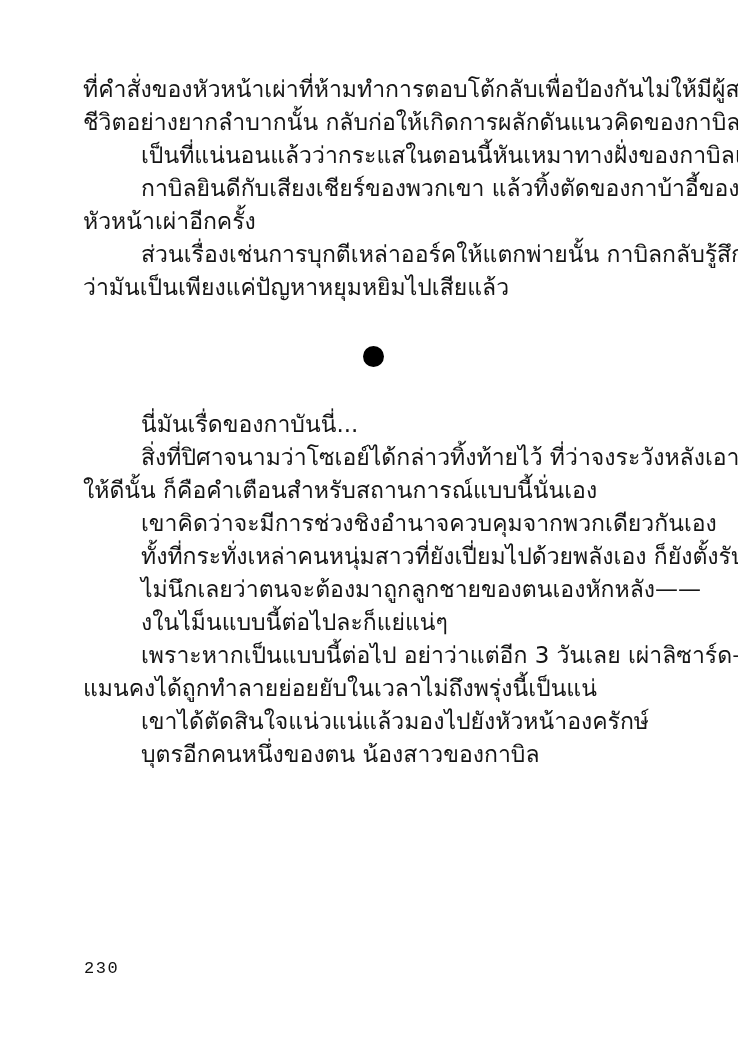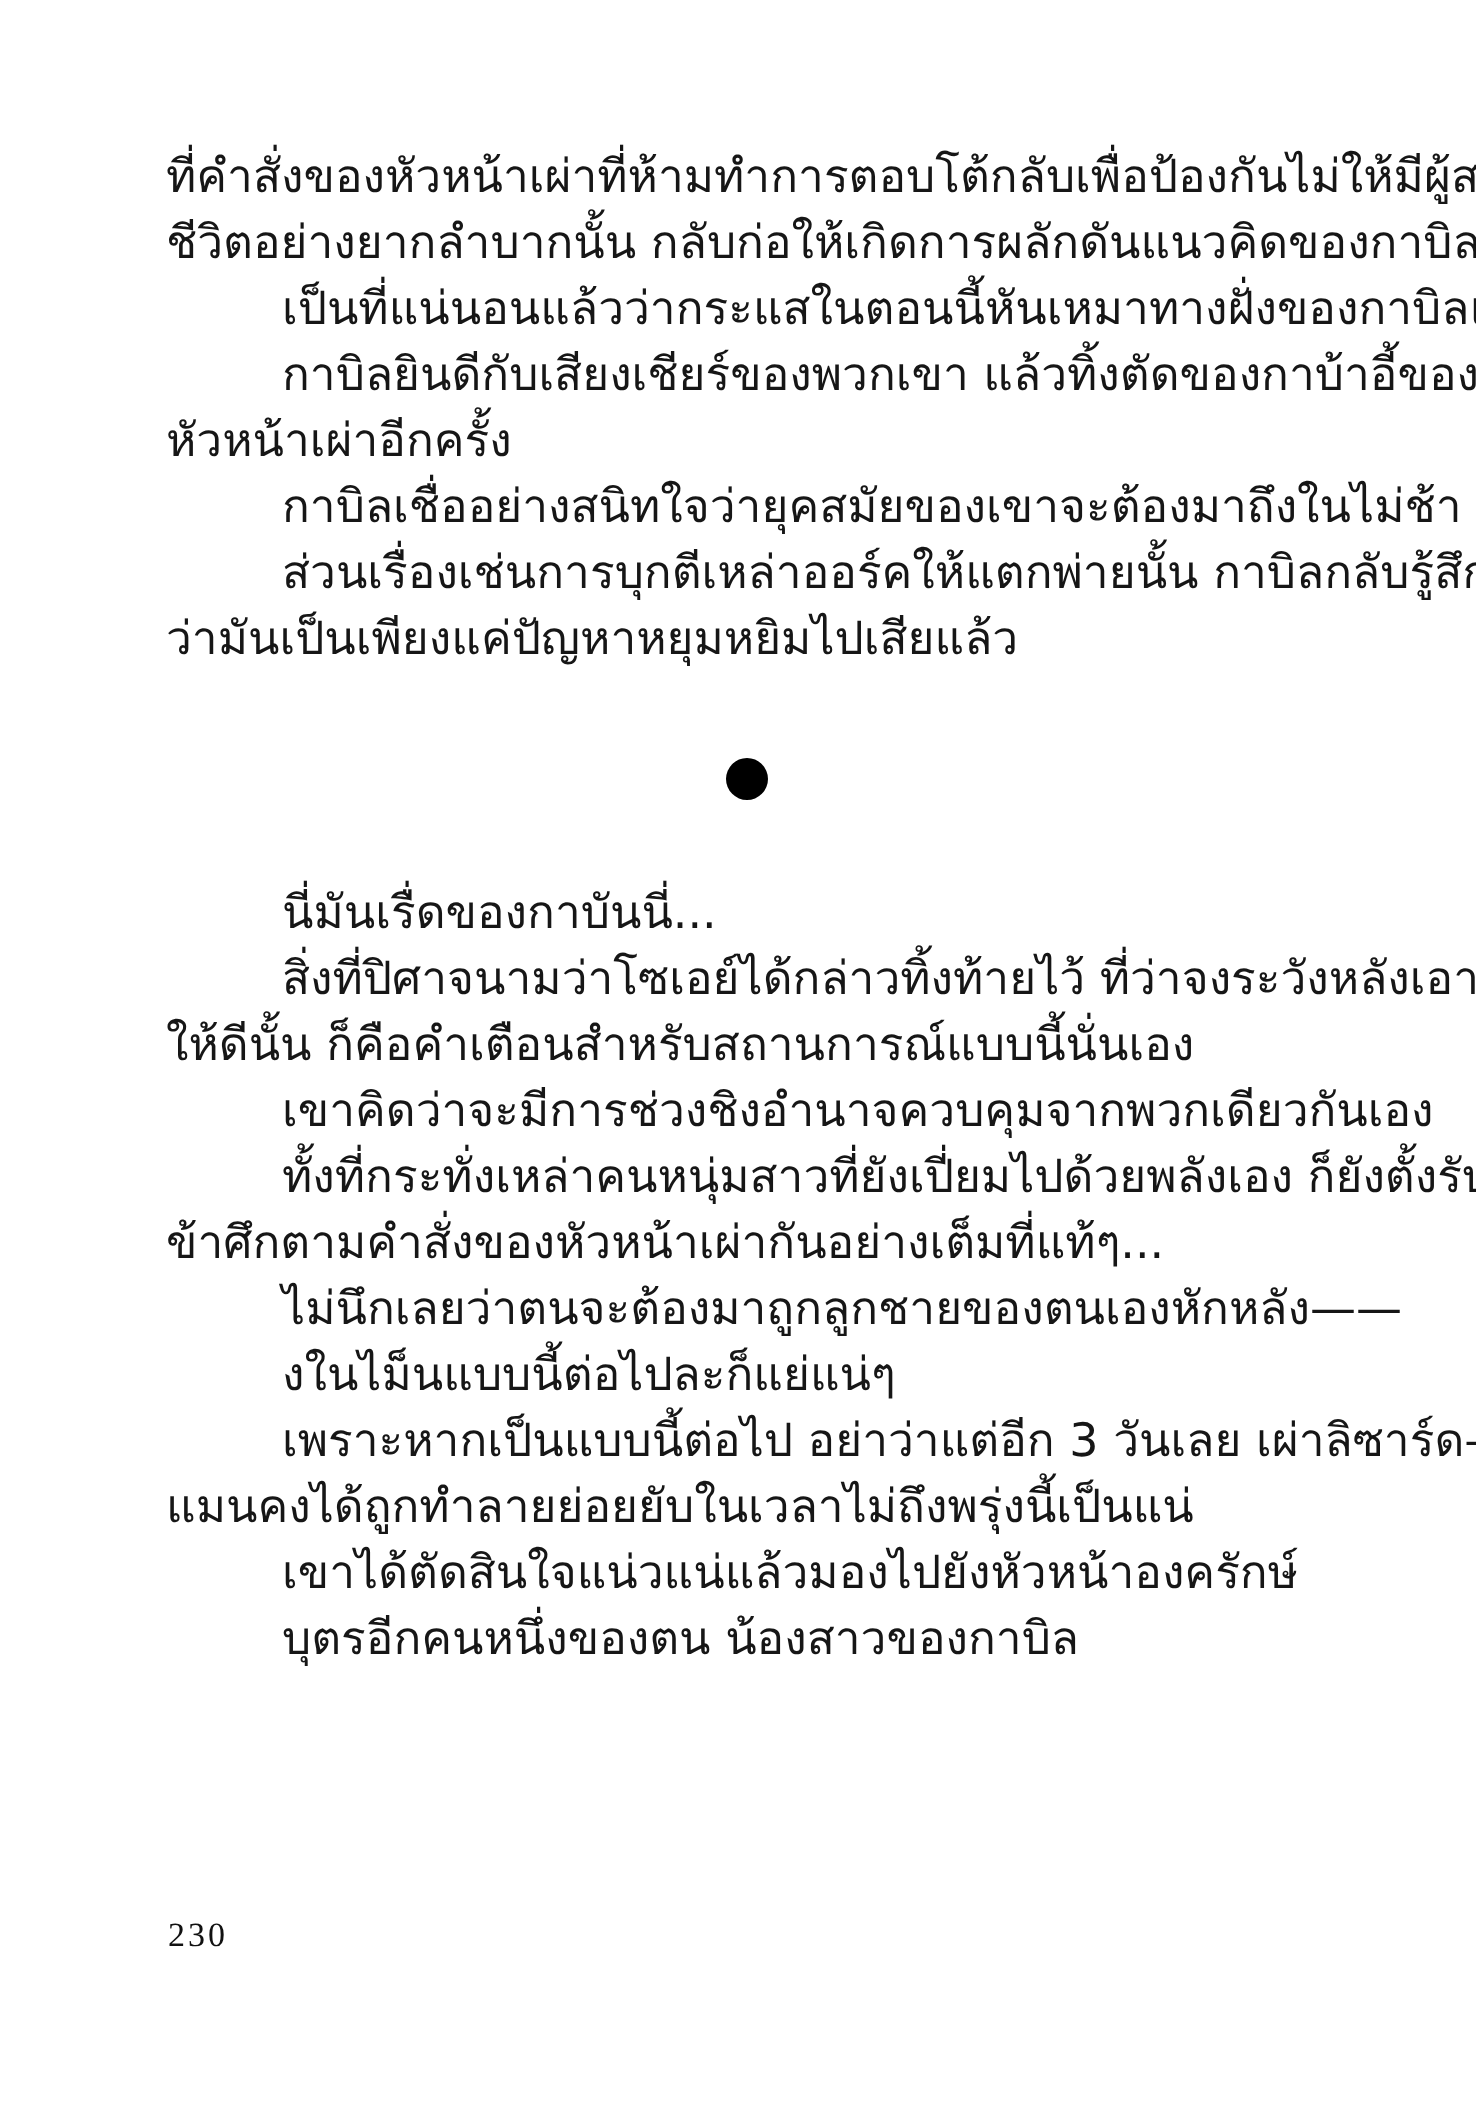--- a/index.html
+++ b/index.html
@@ -43,55 +43,53 @@
     height: 21px;
     border-radius: 50%;
     background: #000000;
   }
   .page-footer {
     position: absolute;
     left: 84px;
     top: 958px;
   }
   .page-number {
-    font-family: Liberation Serif, serif;
+    font-family: Liberation Mono, monospace;
     font-size: 17px;
     letter-spacing: 1.5px;
     color: #111111;
   }
 </style>
 </head>
 <body>
 
 <div class="page" style="background: rgb(255, 255, 255); color: rgb(22, 22, 22);">
 
   <main class="text-column">
 
     <section>
         <div class="line">ที่คำสั่งของหัวหน้าเผ่าที่ห้ามทำการตอบโต้กลับเพื่อป้องกันไม่ให้มีผู้สละ</div>
         <div class="line">ชีวิตอย่างยากลำบากนั้น กลับก่อให้เกิดการผลักดันแนวคิดของกาบิลที่</div>
         <div class="line indent">เป็นที่แน่นอนแล้วว่ากระแสในตอนนี้หันเหมาทางฝั่งของกาบิลแล้ว</div>
         <div class="line indent">กาบิลยินดีกับเสียงเชียร์ของพวกเขา แล้วทิ้งตัดของกาบ้าอี้ของ</div>
         <div class="line">หัวหน้าเผ่าอีกครั้ง</div>
-        <div class="line indent">กาบิลเชื่ออย่างสนิทใจว่ายุคสมัยของเขาจะต้องมาถึงในไม่ช้า</div>
         <div class="line indent">ส่วนเรื่องเช่นการบุกตีเหล่าออร์คให้แตกพ่ายนั้น กาบิลกลับรู้สึก</div>
         <div class="line">ว่ามันเป็นเพียงแค่ปัญหาหยุมหยิมไปเสียแล้ว</div>
       </section>
 
     <div class="divider">
       <span class="dot" style="background: rgb(0, 0, 0);"></span>
     </div>
 
     <section>
         <div class="line indent">นี่มันเรื่ดของกาบันนี่...</div>
         <div class="line indent">สิ่งที่ปิศาจนามว่าโซเอย์ได้กล่าวทิ้งท้ายไว้ ที่ว่าจงระวังหลังเอาไว้</div>
         <div class="line">ให้ดีนั้น ก็คือคำเตือนสำหรับสถานการณ์แบบนี้นั่นเอง</div>
         <div class="line indent">เขาคิดว่าจะมีการช่วงชิงอำนาจควบคุมจากพวกเดียวกันเอง</div>
         <div class="line indent">ทั้งที่กระทั่งเหล่าคนหนุ่มสาวที่ยังเปี่ยมไปด้วยพลังเอง ก็ยังตั้งรับ</div>
-        <div class="line">ข้าศึกตามคำสั่งของหัวหน้าเผ่ากันอย่างเต็มที่แท้ๆ...</div>
         <div class="line indent">ไม่นึกเลยว่าตนจะต้องมาถูกลูกชายของตนเองหักหลัง——</div>
         <div class="line indent">งในไม็นแบบนี้ต่อไปละก็แย่แน่ๆ</div>
         <div class="line indent">เพราะหากเป็นแบบนี้ต่อไป อย่าว่าแต่อีก 3 วันเลย เผ่าลิซาร์ด–</div>
         <div class="line">แมนคงได้ถูกทำลายย่อยยับในเวลาไม่ถึงพรุ่งนี้เป็นแน่</div>
         <div class="line indent">เขาได้ตัดสินใจแน่วแน่แล้วมองไปยังหัวหน้าองครักษ์</div>
         <div class="line indent">บุตรอีกคนหนึ่งของตน น้องสาวของกาบิล</div>
       </section>
 
   </main>
 

